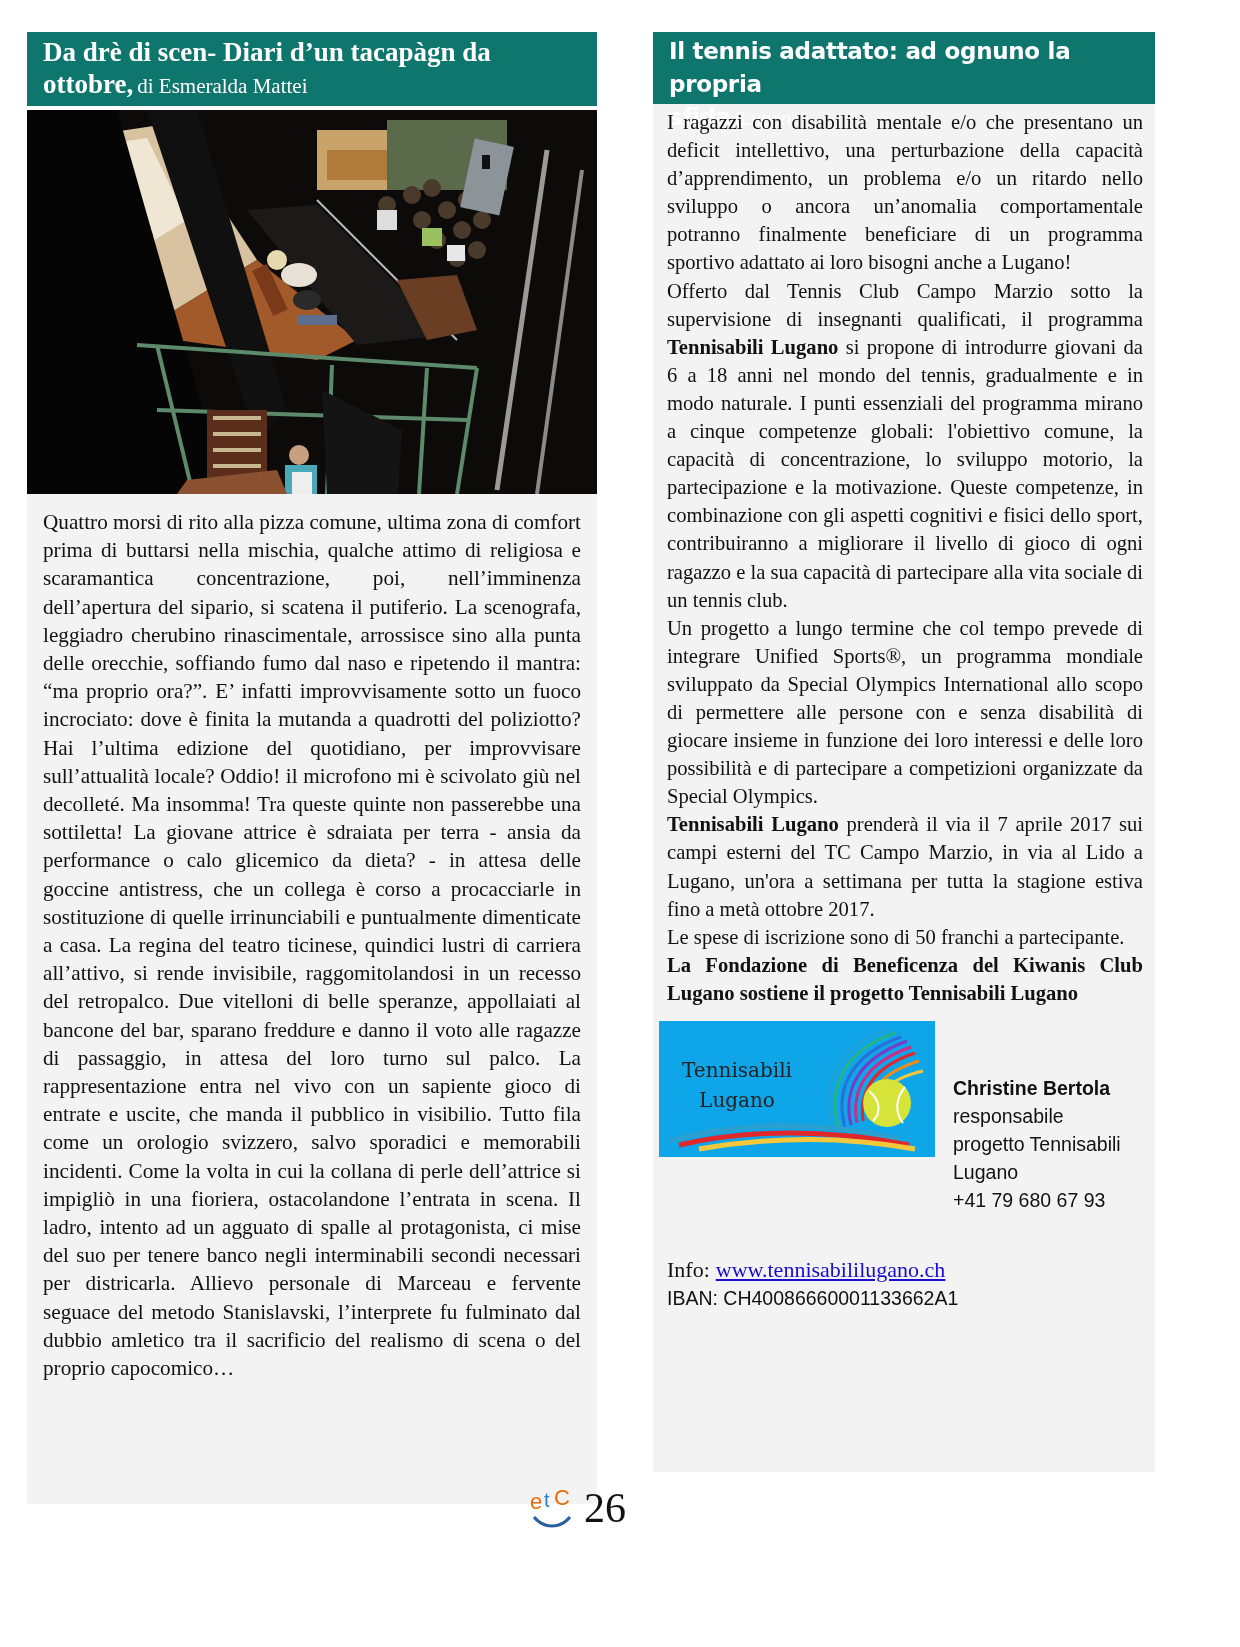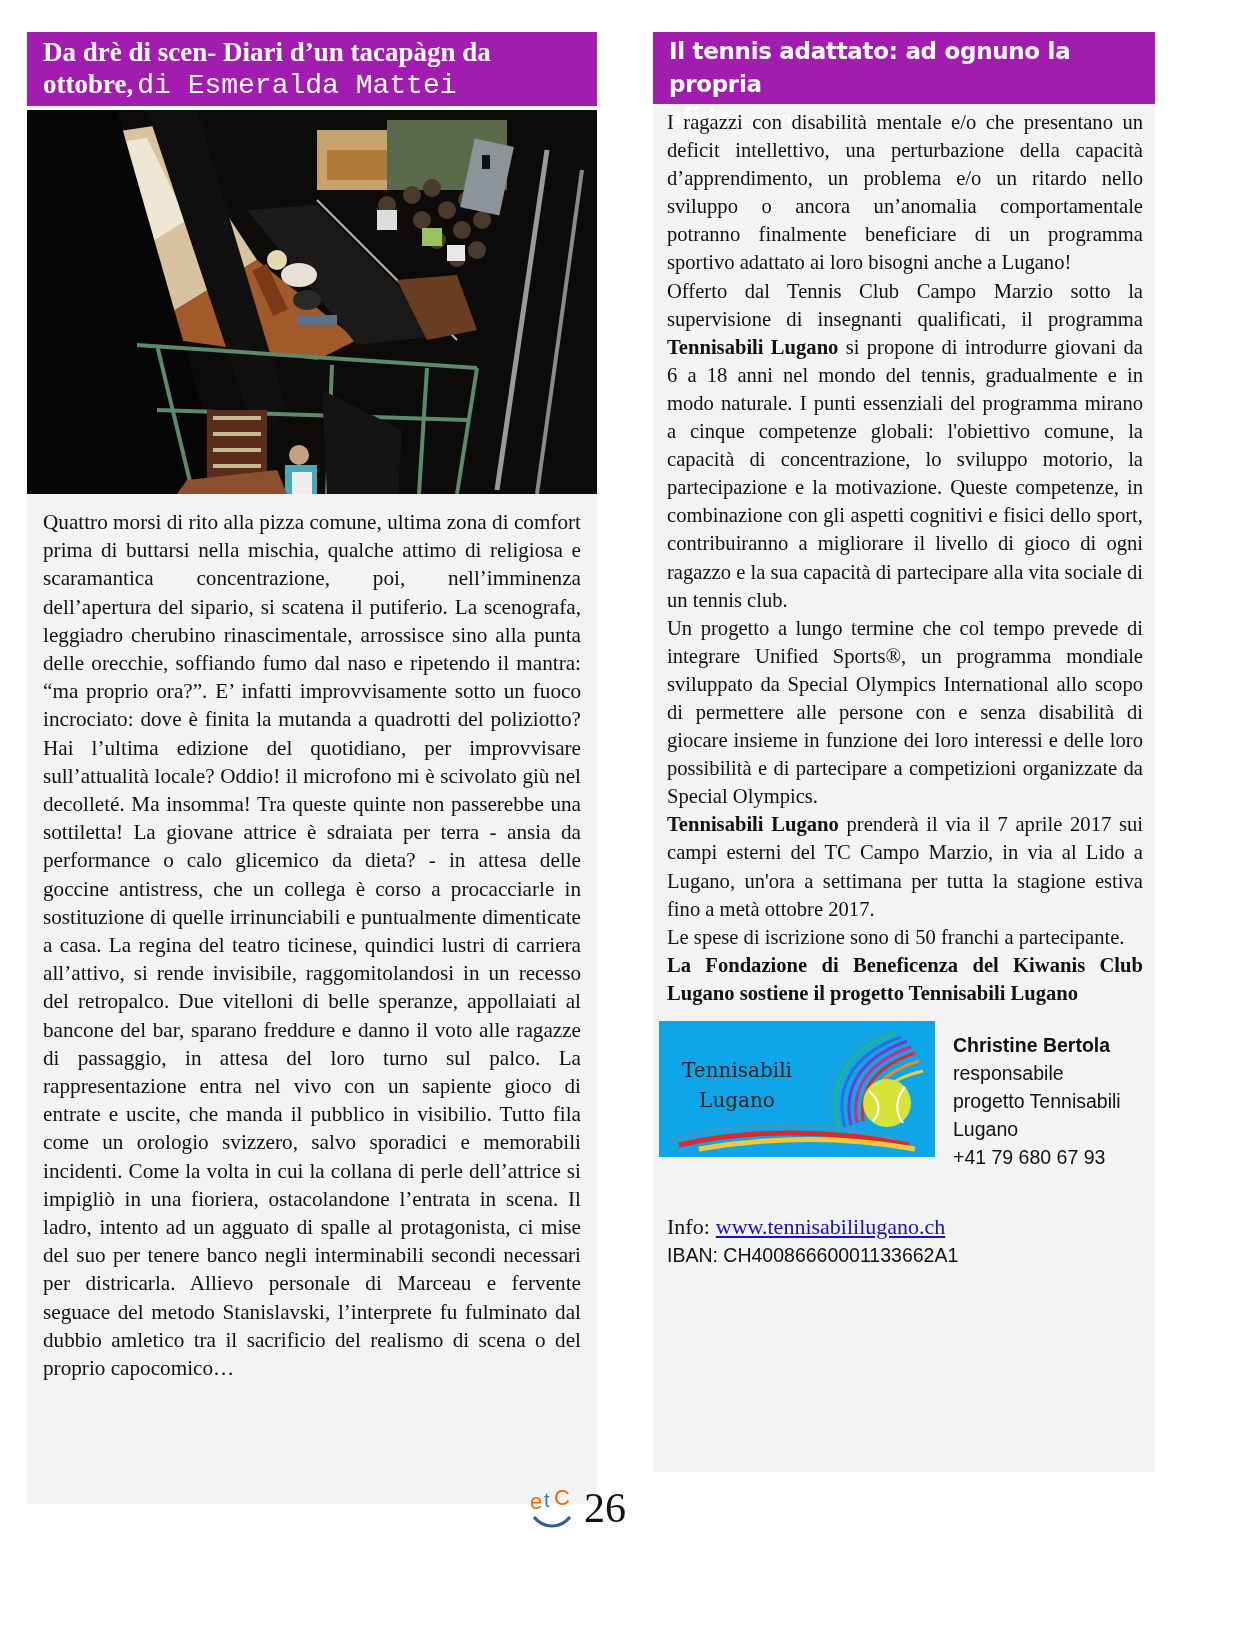--- a/index.html
+++ b/index.html
@@ -4,28 +4,28 @@
 <style>
   * { box-sizing: border-box; margin: 0; padding: 0; }
   html, body { width: 1240px; height: 1647px; background: #ffffff; overflow: hidden; }
   body { position: relative; font-family: "Liberation Serif", serif; color: #111; }
 
   .col { position: absolute; }
   #left-col { left: 27px; top: 32px; width: 570px; }
   #right-col { left: 653px; top: 32px; width: 502px; }
 
   .banner {
-    background: #a21caf;
+    background: #0f766e;
     color: #ffffff;
     padding: 3px 16px 4px 16px;
   }
   #left-banner { height: 74px; padding-left: 16px; }
   #right-banner { height: 72px; padding-left: 16px; }
   .banner .b-serif { font-family: "Liberation Serif", serif; font-weight: bold; font-size: 27px; line-height: 34px; }
-  .banner .b-sans-light { font-family: Liberation Mono, monospace; font-weight: normal; font-size: 28px; margin-top: 48px; }
+  .banner .b-sans-light { font-family: Liberation Serif, serif; font-weight: normal; font-size: 21px; margin-top: 48px; }
   .banner .b-sans-bold { font-family: "DejaVu Sans", sans-serif; font-weight: bold; font-size: 23px; line-height: 33px; letter-spacing: -0.3px; }
   .banner .b-sans-small { font-family: "Liberation Sans", sans-serif; font-weight: normal; font-size: 18px; }
 
   #photo {
     margin-top: 4px;
     width: 570px;
     height: 384px;
     position: relative;
     overflow: hidden;
     background: #0b0a08;
@@ -61,21 +61,21 @@
     width: 276px; height: 136px; background: #0ea5e9; position: relative; overflow: hidden;
   }
   .logo-text {
     position: absolute; font-family: "DejaVu Serif", serif; font-size: 20px; color: #222; text-align: center;
     left: 18px; top: 34px; width: 120px; line-height: 30px;
   }
   .contact-info {
     margin-left: 18px; margin-top: 10px;
     font-family: "Liberation Sans", sans-serif; font-size: 19.5px; line-height: 28px; color: #111;
   }
-  .contact-info .name { font-weight: bold; }
+  .contact-info .name { font-weight: bold; margin-top: 43px; }
 
   .info-block { margin-top: 42px; font-size: 19.5px; line-height: 28px; }
   .info-line { font-family: "Liberation Serif", serif; font-size: 22px; }
   .info-line a { color: #1a0dcc; text-decoration: underline; margin-left: 6px; }
   .sans-line { font-family: "Liberation Sans", sans-serif; font-size: 19.5px; }
 
   #footer {
     position: absolute; left: 528px; top: 1478px; height: 60px; width: 160px;
     display: flex; align-items: center;
   }

